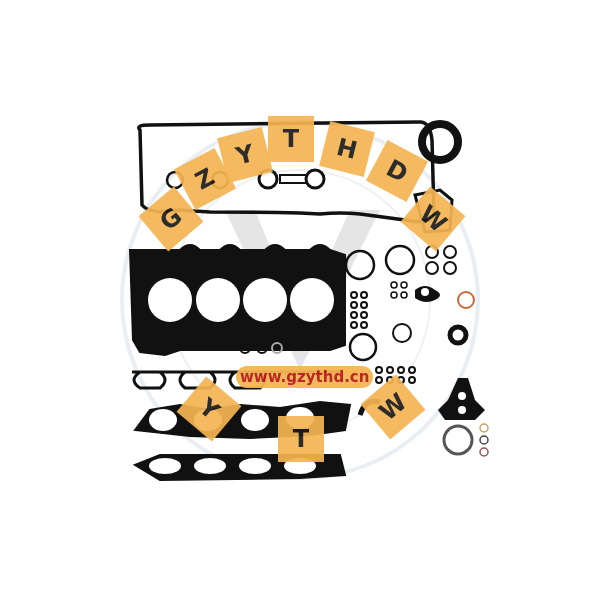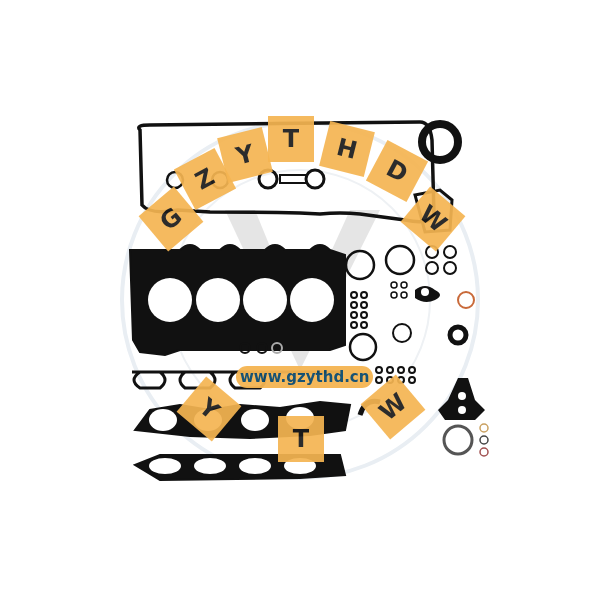--- a/index.html
+++ b/index.html
@@ -3,21 +3,21 @@
 <meta charset="utf-8">
 <style>
   html, body { margin:0; padding:0; background:#ffffff; }
   body { width:600px; height:600px; position:relative; overflow:hidden; font-family:"Liberation Sans", sans-serif; }
   .stage { position:absolute; left:0; top:0; width:600px; height:600px; }
   svg { position:absolute; left:0; top:0; }
   .tile { position:absolute; width:46px; height:46px; background:#f5b552; opacity:0.92;
           display:flex; align-items:center; justify-content:center;
           font-family:"DejaVu Sans", sans-serif; font-weight:bold; font-size:24px; color:#1b1b1b; }
   .url { position:absolute; left:236px; top:366px; height:22px; padding:0 4px; background:#f5b552; opacity:0.95;
-         font-family:"DejaVu Sans", sans-serif; font-weight:bold; font-size:15px; color:#0c4a6e; line-height:22px;border-radius:11px; }
+         font-family:"DejaVu Sans", sans-serif; font-weight:bold; font-size:15px; color:#b91c1c; line-height:22px;border-radius:11px; }
 </style>
 </head>
 <body>
 
 <div class="stage">
   <svg width="600" height="600" viewBox="0 0 600 600">
 
     <circle cx="300" cy="300" r="178" fill="none" stroke="#e9eef3" stroke-width="4"></circle>
     <circle cx="300" cy="300" r="130" fill="none" stroke="#eef1f4" stroke-width="2"></circle>
     <polygon points="225,210 300,370 380,210 350,210 300,320 255,210" fill="#d4d4d4" opacity="0.6"></polygon>

